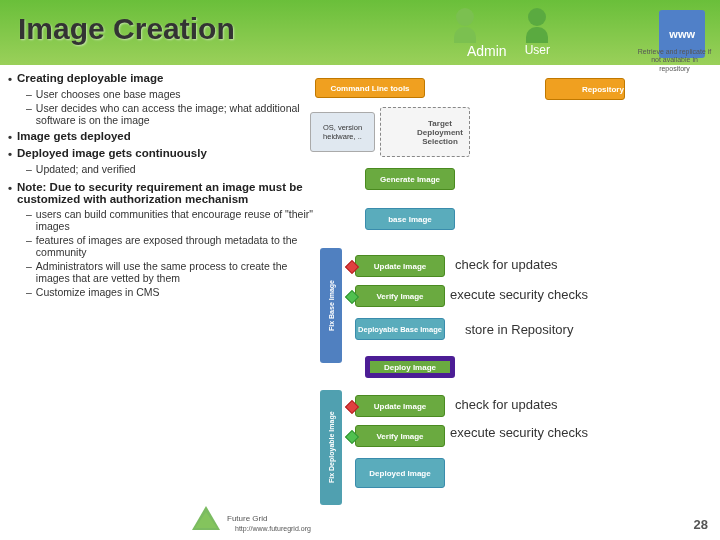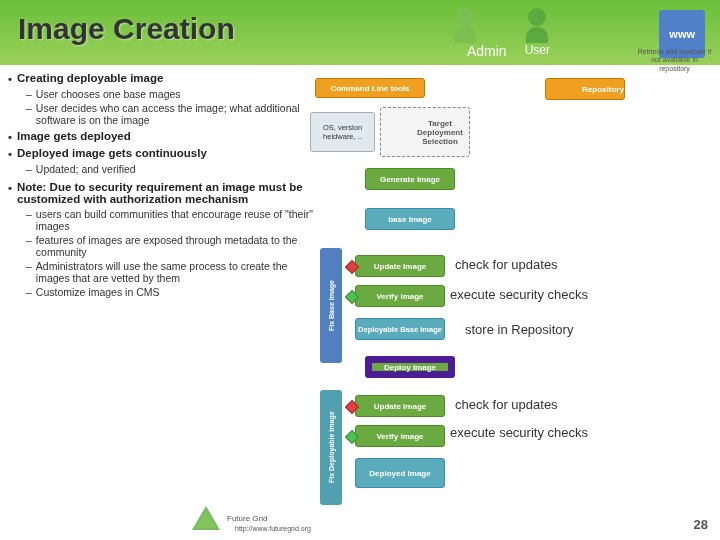--- a/index.html
+++ b/index.html
@@ -301,21 +301,21 @@
 <div style="position:absolute;top:285px;left:355px;width:90px;height:22px;background:#6aaa40;border:1px solid #4a8a20;border-radius:3px;display:flex;align-items:center;justify-content:center;z-index:10;">
   <span style="font-size:8px;font-weight:bold;color:#fff;">Verify Image</span>
 </div>
 
 <div class="diamond diamond-green" style="top:292px;left:347px;z-index:11;"></div>
 
 <div style="position:absolute;top:318px;left:355px;width:90px;height:22px;background:#5aacbc;border:1px solid #3a8cac;border-radius:3px;display:flex;align-items:center;justify-content:center;z-index:10;text-align:center;">
   <span style="font-size:7.5px;font-weight:bold;color:#fff;">Deployable Base Image</span>
 </div>
 
-<div style="position:absolute;top:356px;left:365px;width:90px;height:22px;background:#6aaa40;border:7px solid #4c1d95;border-radius:3px;display:flex;align-items:center;justify-content:center;z-index:10;">
+<div style="position:absolute;top:356px;left:365px;width:90px;height:22px;background:#6aaa40;border:5px solid #4c1d95;border-radius:3px;display:flex;align-items:center;justify-content:center;z-index:10;">
   <span style="font-size:8px;font-weight:bold;color:#fff;">Deploy Image</span>
 </div>
 
 <div style="position:absolute;top:390px;left:320px;width:22px;height:115px;background:#50a0b0;border-radius:3px;writing-mode:vertical-rl;transform:rotate(180deg);display:flex;align-items:center;justify-content:center;font-size:7px;font-weight:bold;color:#fff;z-index:10;">
   <span>Fix Deployable Image</span>
 </div>
 
 <div style="position:absolute;top:395px;left:355px;width:90px;height:22px;background:#6aaa40;border:1px solid #4a8a20;border-radius:3px;display:flex;align-items:center;justify-content:center;z-index:10;">
   <span style="font-size:8px;font-weight:bold;color:#fff;">Update Image</span>
 </div>

